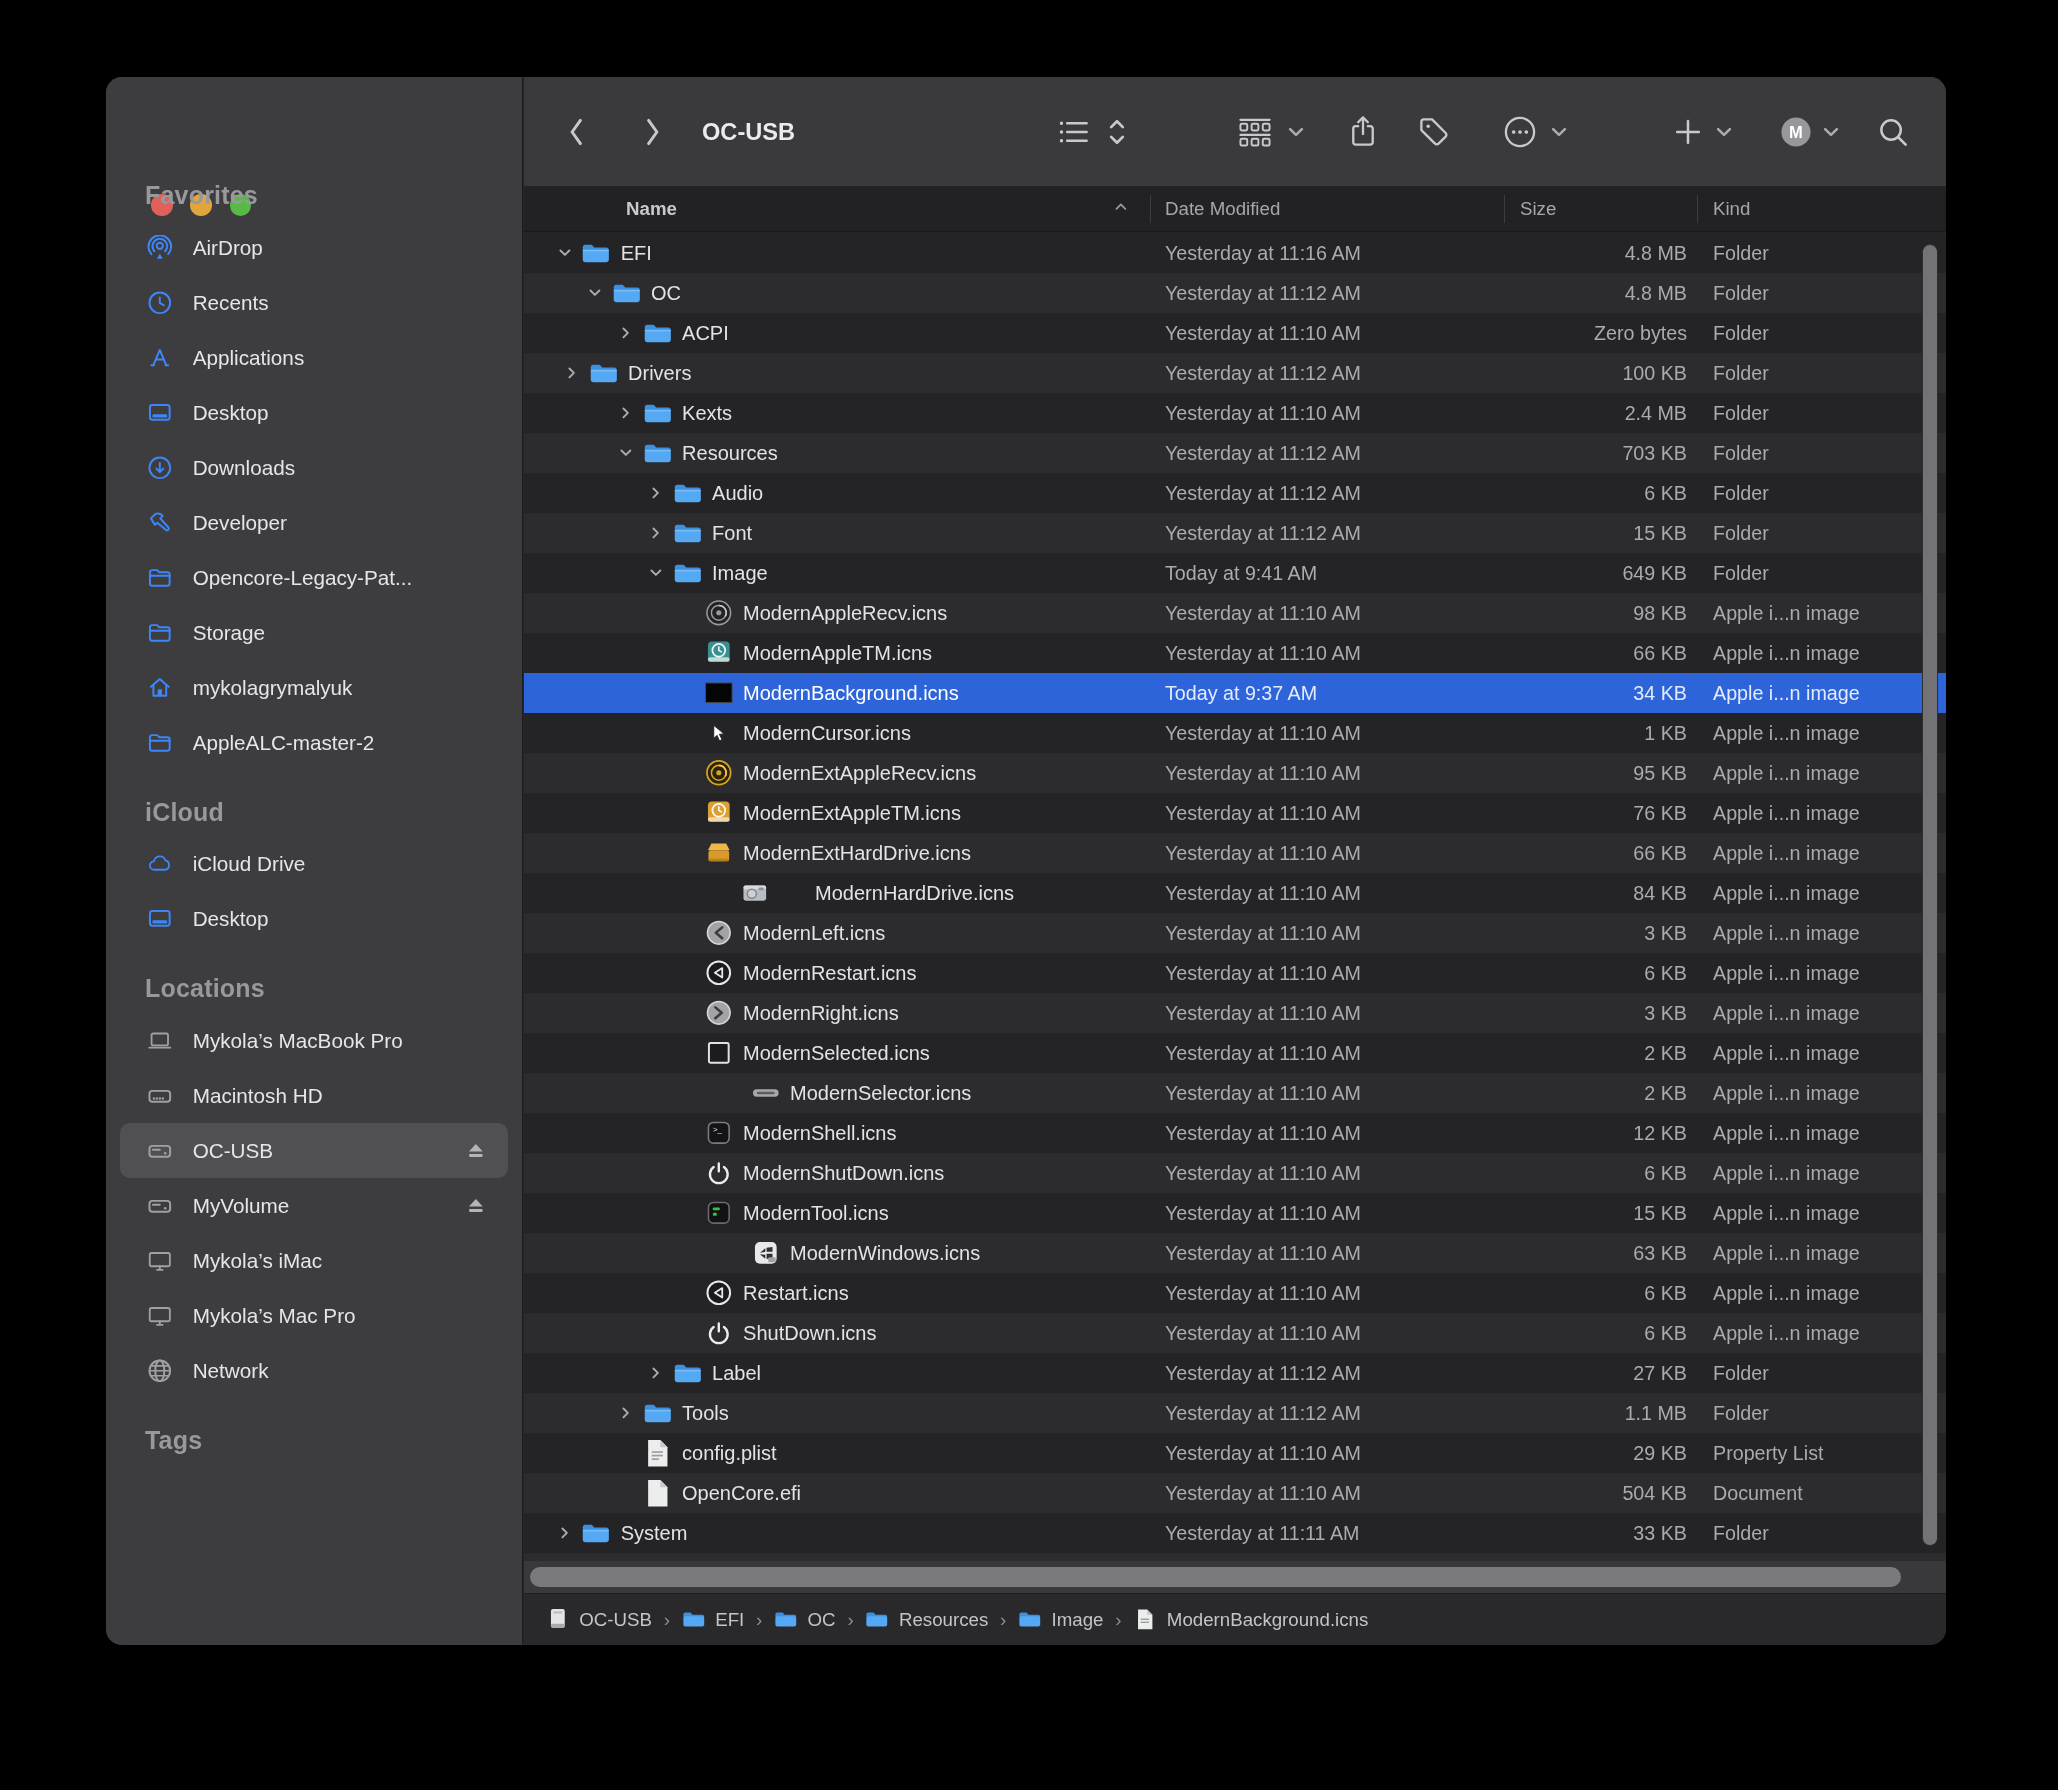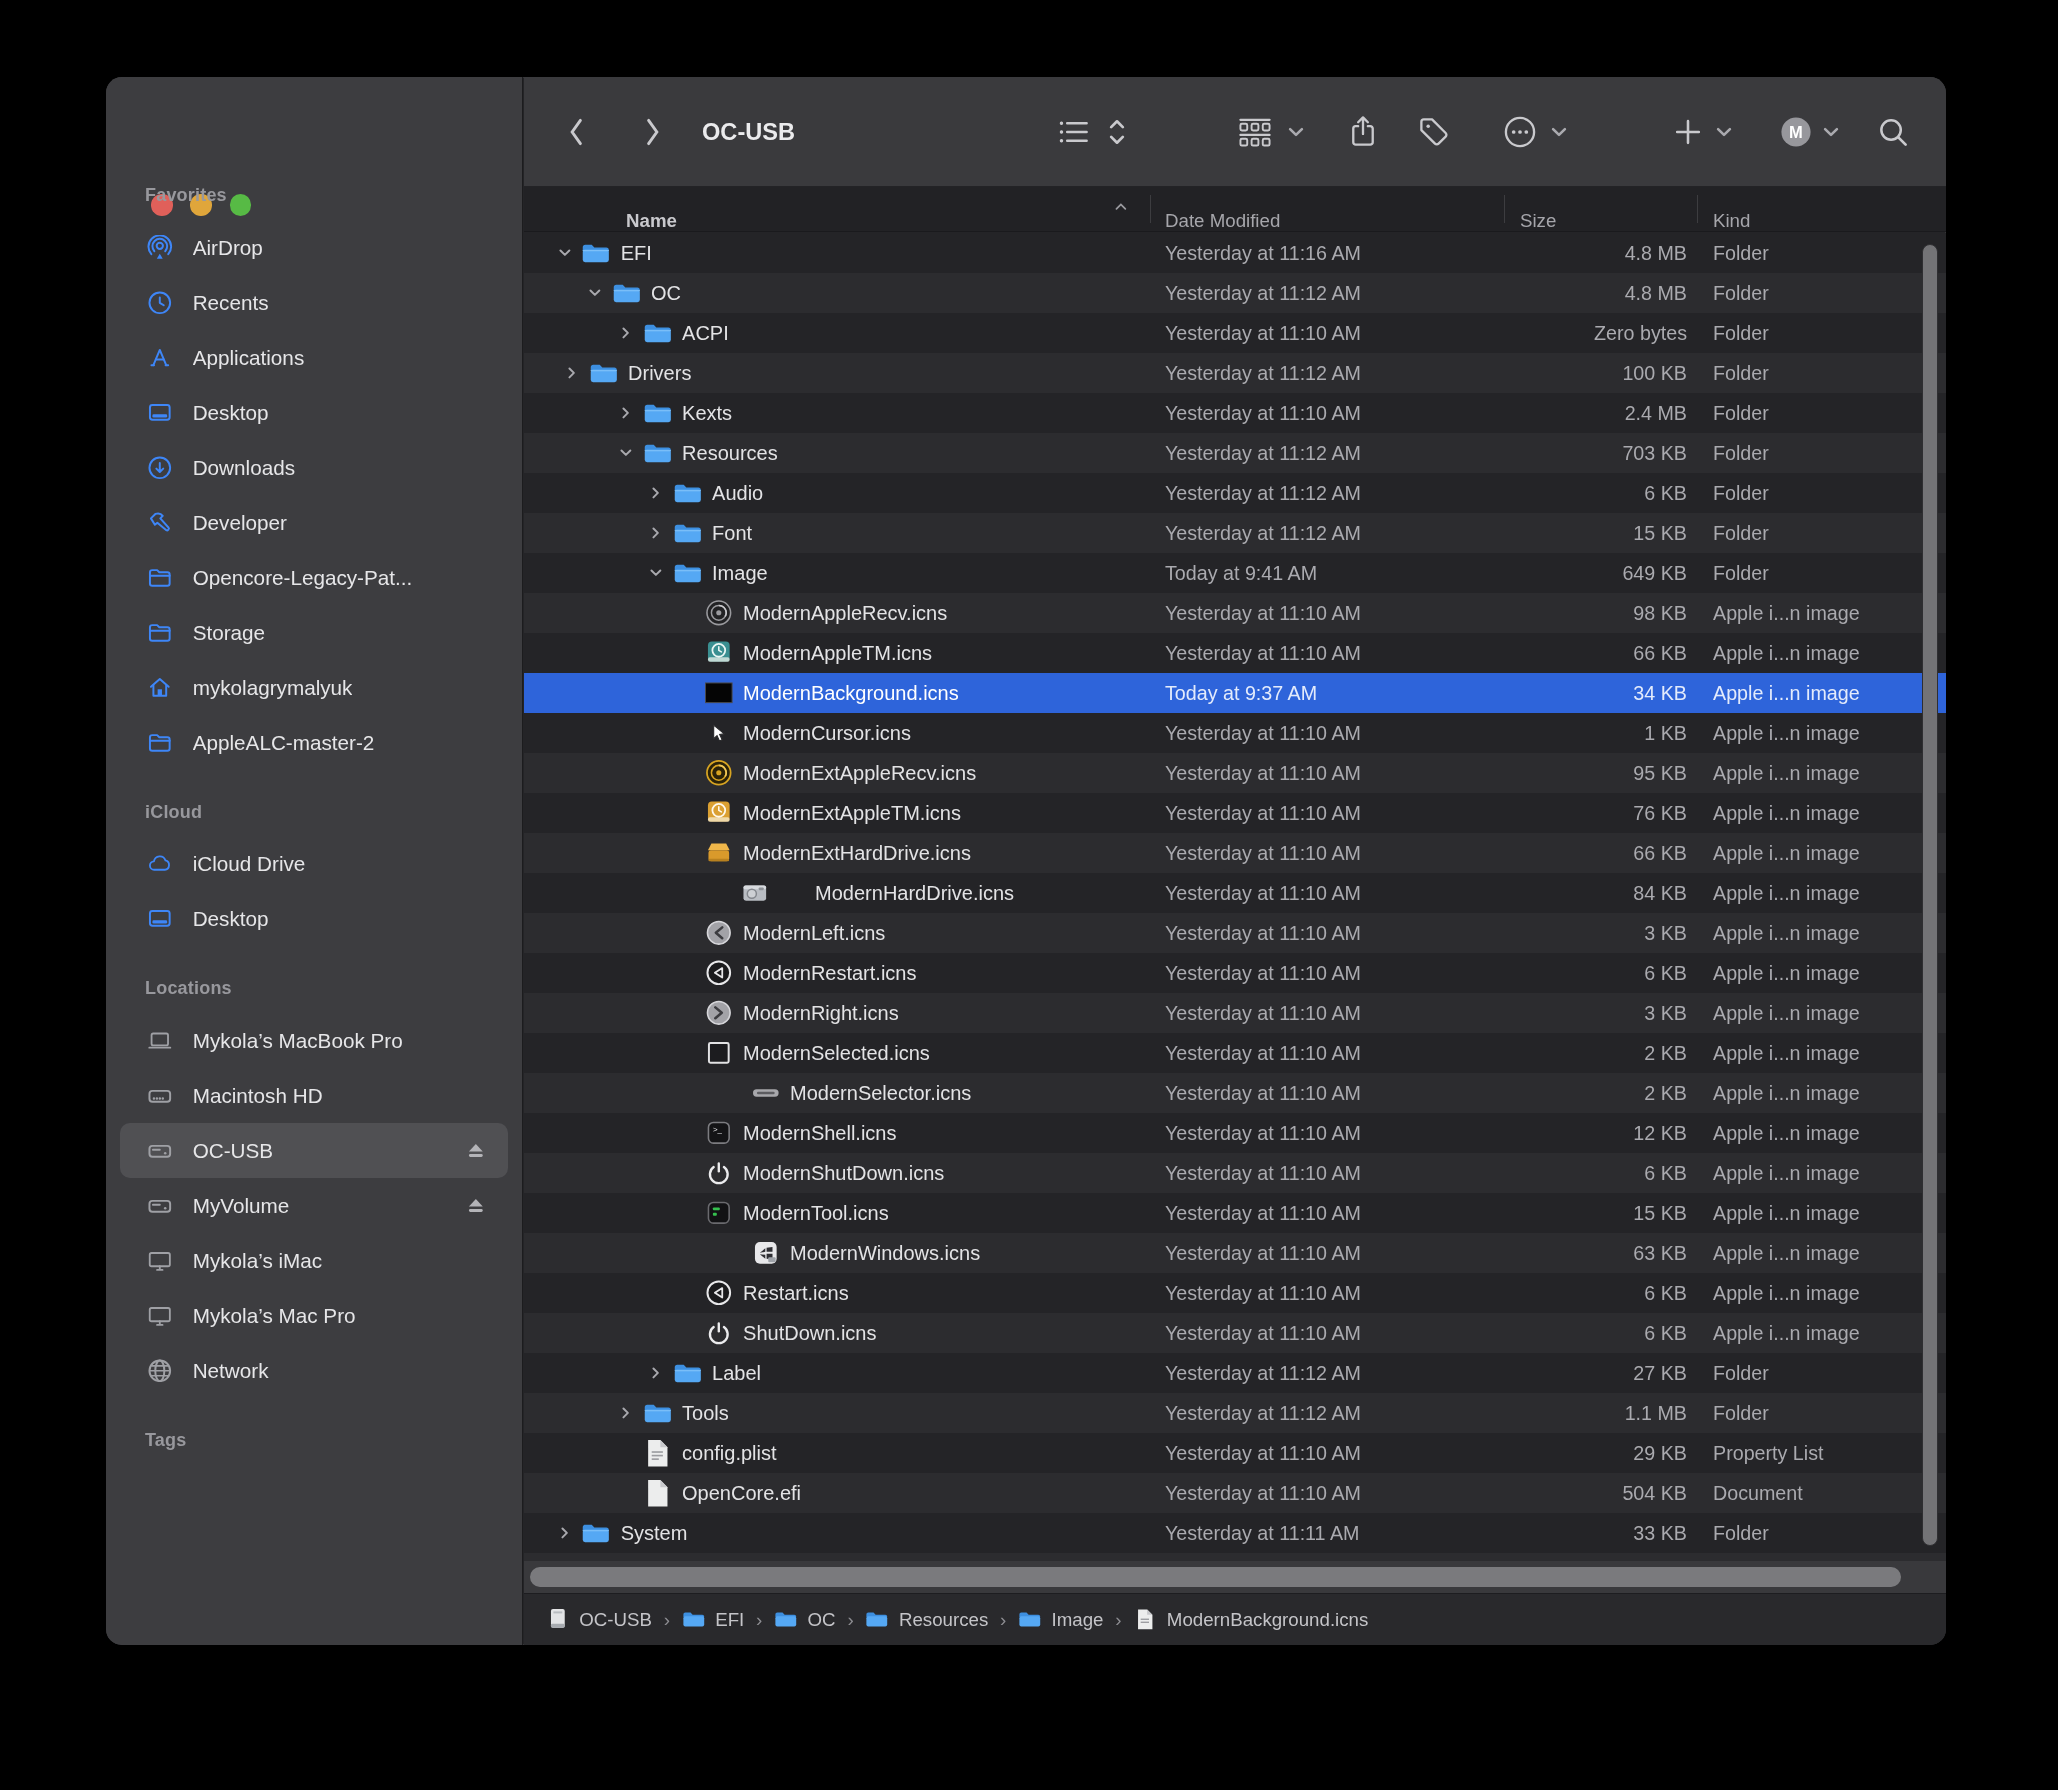--- a/index.html
+++ b/index.html
@@ -5,39 +5,39 @@
   html,body{margin:0;padding:0;background:#000;}
   *{box-sizing:border-box;font-family:"Liberation Sans","DejaVu Sans",sans-serif;}
   .screen{position:relative;width:2059px;height:1791px;background:#000;overflow:hidden;}
   .window{position:absolute;left:106px;top:77px;width:1840px;height:1568px;background:#242427;
           border-radius:15.8px;overflow:hidden;box-shadow:0 39px 99px rgba(0,0,0,.8), inset 0 0 0 1px rgba(255,255,255,.08);}
   
   .sidebar{position:absolute;left:0;top:0;width:417px;height:100%;background:#3d3d40;border-right:1px solid #1c1c1e;}
   .traffic{position:absolute;top:117px;left:45px;display:flex;gap:17.7px;}
   .tl{width:21.7px;height:21.7px;border-radius:50%;}
   .side-scroll{position:absolute;top:0;left:0;right:0;padding-top:94px;}
-  .shead{height:49px;display:flex;align-items:center;padding-left:39px;color:#98989d;font-size:18px;font-weight:700;letter-spacing:0.2px;text-align:center;}
+  .shead{height:49px;display:flex;align-items:center;padding-left:39px;color:#98989d;font-size:25px;font-weight:700;letter-spacing:0.2px;text-align:center;}
   .sgap{height:17.7px;}
   .sitem{position:relative;height:55px;margin:0 13.8px;border-radius:9.9px;display:flex;align-items:center;padding-left:25.6px;color:#e6e6e8;font-size:20.7px;}
   .sitem.selected{background:#505053;}
   .sicon{width:29.6px;height:29.6px;display:inline-flex;align-items:center;justify-content:center;margin-right:17.7px;flex:0 0 29.6px;}
   .sicon.blue{color:#3e86f7;}
   .sicon.gray{color:#9fa0a5;}
   .slabel{white-space:nowrap;overflow:hidden;text-overflow:ellipsis;max-width:296px;}
   .eject{position:absolute;right:21.7px;top:50%;transform:translateY(-50%);color:#b4b4b8;width:21.7px;height:21.7px;}
   
   .main{position:absolute;left:418px;top:0;width:1422px;height:100%;}
   .toolbar{position:absolute;left:0;top:0;width:100%;height:110px;background:#3a3a3d;border-bottom:1px solid #232326;}
   .tbtn{position:absolute;top:50%;transform:translate(-50%,-50%);color:#c9c9cd;display:flex;align-items:center;justify-content:center;}
   .tbtn svg{display:block;}
   .tchev{color:#a9a9ae;}
   .wtitle{position:absolute;left:178px;top:50%;transform:translateY(-50%);color:#ebebed;font-size:23.6px;font-weight:700;}
   
   .colhead{position:absolute;left:0;top:110px;width:100%;height:45px;background:#222225;border-bottom:1px solid #1a1a1d;color:#a6a6ab;font-size:18.7px;}
-  .colhead .lbl{position:absolute;top:50%;transform:translateY(-50%);margin-top:12px;}
+  .colhead .lbl{position:absolute;top:50%;transform:translateY(-50%);}
   .cdiv{position:absolute;top:7.9px;bottom:7.9px;width:1px;background:#3d3d40;}
   .sortind{position:absolute;top:50%;transform:translateY(-50%);color:#9a9a9f;}
   
   .list{position:absolute;left:0;top:156px;width:100%;height:1332px;
         background:repeating-linear-gradient(to bottom,#242427 0 40px,#2c2c2f 40px 79px);
         background-position:0 89px;overflow:hidden;}
   .row{position:relative;width:100%;height:40px;display:flex;align-items:center;font-size:20px;color:#e3e3e5;}
   .row.even{background:#242427;} .row.odd{background:#2c2c2f;}
   .row.selected{background:#2e64da;color:#fff;}
   .tree{display:flex;align-items:center;min-width:0;}

